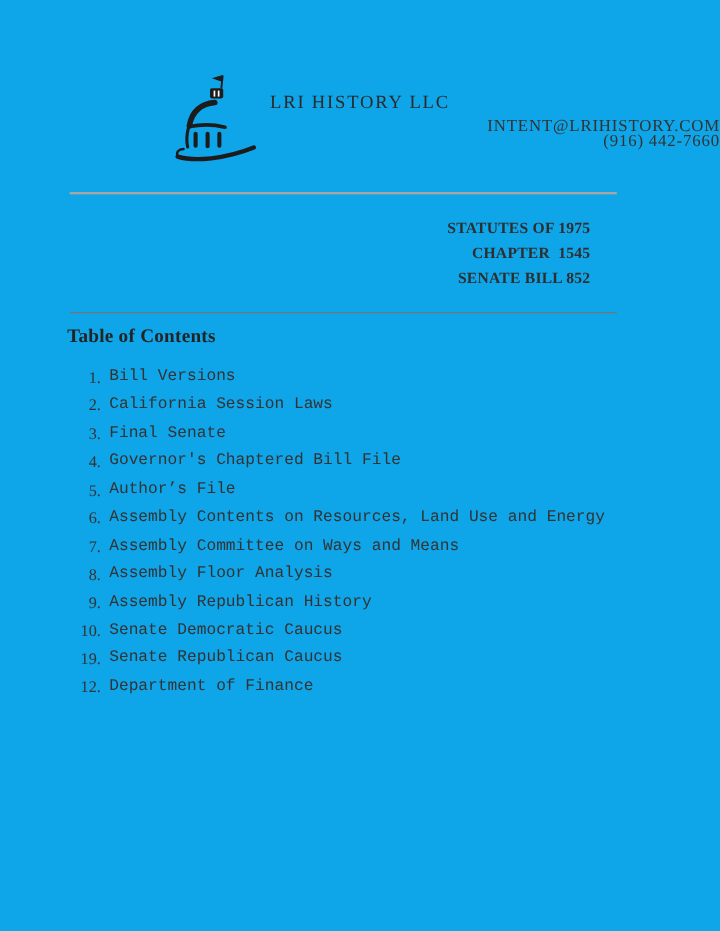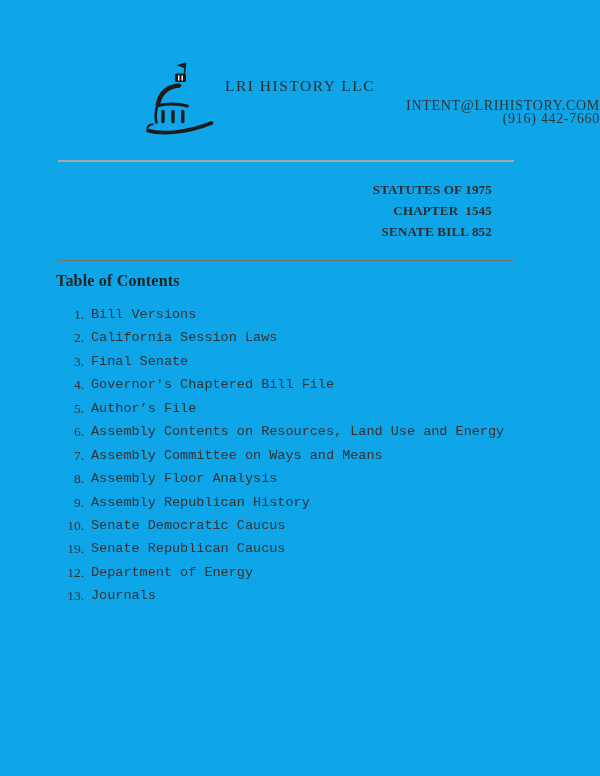--- a/index.html
+++ b/index.html
@@ -185,22 +185,18 @@
         <span class="toc-label">Senate Democratic Caucus</span>
       </li>
 
       <li class="toc-item">
         <span class="toc-num">19.</span>
         <span class="toc-label">Senate Republican Caucus</span>
       </li>
 
       <li class="toc-item">
         <span class="toc-num">12.</span>
-        <span class="toc-label">Department of Energy</span>
-      </li>
-
-      <li class="toc-item">
-        <span class="toc-num">13.</span>
-        <span class="toc-label">Journals</span>
-      </li>
+        <span class="toc-label">Department of Finance</span>
+      </li>
+
     </ol>
 
 </div>
 
 </body></html>

